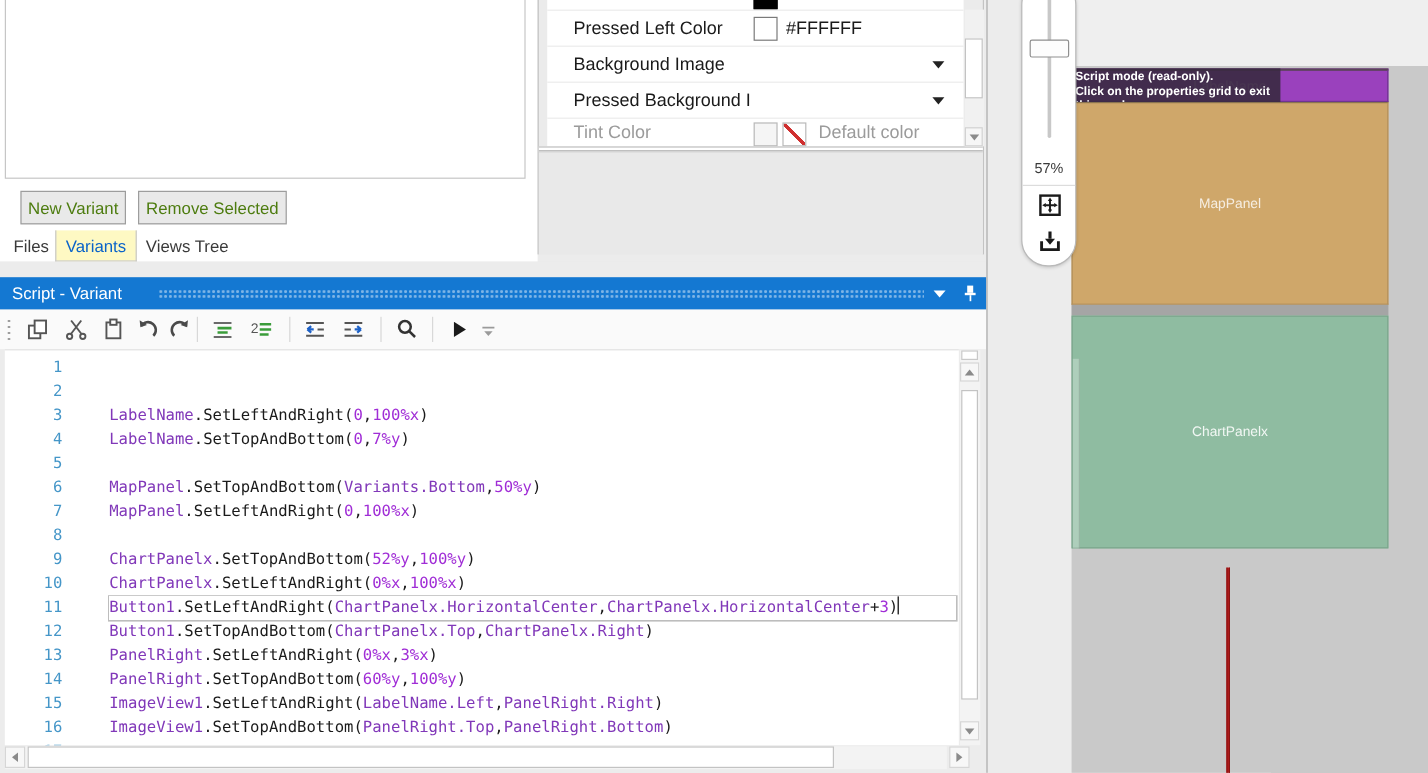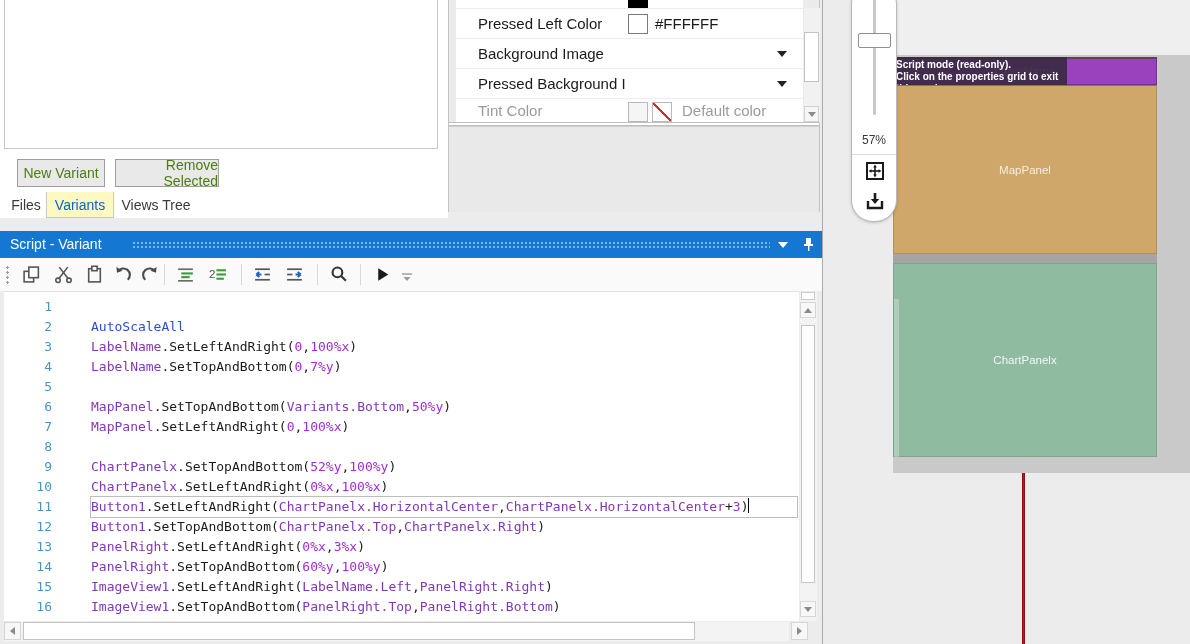--- a/index.html
+++ b/index.html
@@ -6,21 +6,21 @@
   html,body { width:1190px; height:644px; overflow:hidden;
     font-family:"Liberation Sans", sans-serif; background:#ececec; }
   .abs { position:absolute; }
 
   
   #left-panel { left:0; top:0; width:448px; height:218px; background:#ffffff; }
   #variant-list { left:4px; top:-2px; width:434px; height:151px; background:#fff; border:1px solid #c6c6c6; }
   .btn { position:absolute; height:28px; background:#e9e9e9; border:1px solid #9d9d9d;
     font-size:14px; color:#4d7c0f; display:flex; align-items:center; justify-content:center; }
   #btn-new { left:17px; top:159px; width:88px; }
-  #btn-remove { left:115px; top:159px; width:104px;text-align:right; }
+  #btn-remove { left:115px; top:159px; width:124px;text-align:right; }
   .tabstrip { left:0; top:192px; width:448px; height:26px; }
   .tab { position:absolute; top:0; height:26px; display:flex; align-items:center; justify-content:center;
     font-size:14px; color:#3a3a3a; }
   .tab.active { background:#fef9c3; border:1px solid #c8c8c8; border-top:none; color:#0a63c9; }
   #tab-files { left:6px; width:40px; }
   #tab-variants { left:46px; width:68px; }
   #tab-views { left:114px; width:84px; }
 
   
   #props { left:448px; top:0; width:372px; height:212px; background:#ebebeb;
@@ -89,21 +89,21 @@
   .hscroll .left { position:absolute; left:0; top:0; width:17px; height:18px; background:#f7f7f7; border:1px solid #d6d6d6;
     display:flex; align-items:center; justify-content:center; }
   .hscroll .thumb { position:absolute; left:19px; top:0; width:672px; height:18px; background:#fff; border:1px solid #c3c3c3; }
   #hs-right { left:791px; top:622px; width:17px; height:18px; background:#f7f7f7; border:1px solid #d6d6d6;
     display:flex; align-items:center; justify-content:center; }
   .tri-l { width:0; height:0; border-top:4px solid transparent; border-bottom:4px solid transparent; border-right:5px solid #8a8a8a; }
   .tri-r { width:0; height:0; border-top:4px solid transparent; border-bottom:4px solid transparent; border-left:5px solid #8a8a8a; }
 
   
   #mid-strip { left:822px; top:0; width:71px; height:644px; background:#ececec; border-left:1px solid #aaa; }
-  #canvas { left:893px; top:0; width:297px; height:473px; background:#c9c9c9; }
+  #canvas { left:893px; top:0; width:297px; height:644px; background:#c9c9c9; }
   #canvas-top { position:absolute; left:0; top:0; width:297px; height:55px; background:#efefef; }
   #phone { position:absolute; left:0; top:55px; width:264px; }
   #label-bar { position:absolute; left:0; top:2px; width:264px; height:28px; background:#9a41bd;
     border:1px solid #6e3390; border-top:2px solid #5a4458; display:flex; align-items:center; justify-content:center; }
   #label-bar .vname { font-size:12px; color:rgba(255,255,255,.5); }
   #script-banner { position:absolute; left:0; top:2px; width:174px; height:28px; background:rgba(56,42,64,.9);
     color:#fff; font-size:10px; font-weight:bold; line-height:12px; padding:2px 0 0 3px; }
   #map-panel { position:absolute; left:0; top:30px; width:264px; height:169px; background:#cfa76a;
     border:1px solid #b3905a; border-top:1px solid #8a7450; display:flex; align-items:center; justify-content:center; }
   #map-panel .vname { font-size:11.5px; color:rgba(255,255,255,.8); }
@@ -287,21 +287,21 @@
     <svg width="14" height="12" viewBox="0 0 14 12">
         <line x1="2" y1="2" x2="12" y2="2" stroke="#9a9a9a" stroke-width="1.4"></line>
         <polygon points="3.5,5 10.5,5 7,9" fill="#9a9a9a"></polygon>
       </svg>
   </span>
 </div>
 
 <div class="abs" id="editor">
   <div id="code-lines">
       <div class="code-line"><span class="ln">1</span></div>
-      <div class="code-line"><span class="ln">2</span><span class="lt"><span class="tok-k">AutoScaleAll</span></span></div>
+      <div class="code-line"><span class="ln">2</span></div>
       <div class="code-line"><span class="ln">3</span><span class="lt"><span class="tok-i">LabelName</span><span class="tok-p">.SetLeftAndRight(</span><span class="tok-n">0</span><span class="tok-p">,</span><span class="tok-n">100%x</span><span class="tok-p">)</span></span></div>
       <div class="code-line"><span class="ln">4</span><span class="lt"><span class="tok-i">LabelName</span><span class="tok-p">.SetTopAndBottom(</span><span class="tok-n">0</span><span class="tok-p">,</span><span class="tok-n">7%y</span><span class="tok-p">)</span></span></div>
       <div class="code-line"><span class="ln">5</span><span class="lt"></span></div>
       <div class="code-line"><span class="ln">6</span><span class="lt"><span class="tok-i">MapPanel</span><span class="tok-p">.SetTopAndBottom(</span><span class="tok-i">Variants.Bottom</span><span class="tok-p">,</span><span class="tok-n">50%y</span><span class="tok-p">)</span></span></div>
       <div class="code-line"><span class="ln">7</span><span class="lt"><span class="tok-i">MapPanel</span><span class="tok-p">.SetLeftAndRight(</span><span class="tok-n">0</span><span class="tok-p">,</span><span class="tok-n">100%x</span><span class="tok-p">)</span></span></div>
       <div class="code-line"><span class="ln">8</span><span class="lt"></span></div>
       <div class="code-line"><span class="ln">9</span><span class="lt"><span class="tok-i">ChartPanelx</span><span class="tok-p">.SetTopAndBottom(</span><span class="tok-n">52%y</span><span class="tok-p">,</span><span class="tok-n">100%y</span><span class="tok-p">)</span></span></div>
       <div class="code-line"><span class="ln">10</span><span class="lt"><span class="tok-i">ChartPanelx</span><span class="tok-p">.SetLeftAndRight(</span><span class="tok-n">0%x</span><span class="tok-p">,</span><span class="tok-n">100%x</span><span class="tok-p">)</span></span></div>
       <div class="code-line current"><span class="ln">11</span><span class="lt"><span class="tok-i">Button1</span><span class="tok-p">.SetLeftAndRight(</span><span class="tok-i">ChartPanelx.HorizontalCenter</span><span class="tok-p">,</span><span class="tok-i">ChartPanelx.HorizontalCenter</span><span class="tok-p">+</span><span class="tok-n">3</span><span class="tok-p">)</span><span class="caret"></span></span></div>
       <div class="code-line"><span class="ln">12</span><span class="lt"><span class="tok-i">Button1</span><span class="tok-p">.SetTopAndBottom(</span><span class="tok-i">ChartPanelx.Top</span><span class="tok-p">,</span><span class="tok-i">ChartPanelx.Right</span><span class="tok-p">)</span></span></div>

